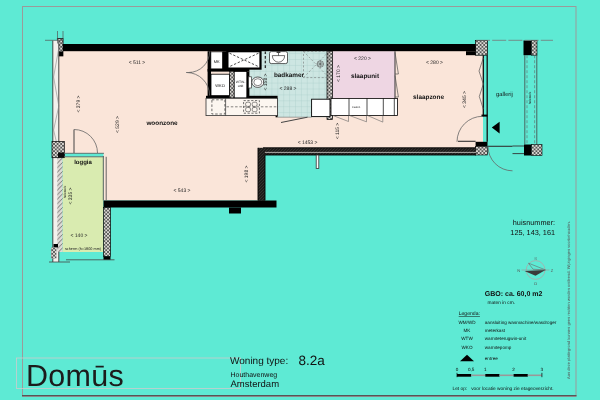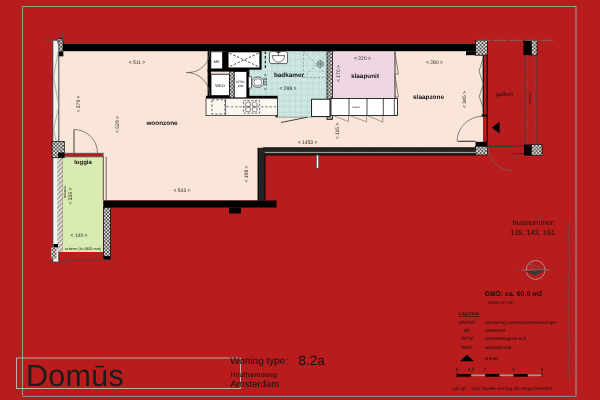--- a/index.html
+++ b/index.html
@@ -1,16 +1,16 @@
 <!DOCTYPE html>
 <html><head>
 <meta charset="utf-8">
 <style>
   html,body{margin:0;padding:0;background:#fff;}
-  .page{position:relative;width:600px;height:400px;background:#b91c1c;overflow:hidden;
+  .page{position:relative;width:600px;height:400px;background:#5eead4;overflow:hidden;
         font-family:"Liberation Sans",sans-serif;-webkit-font-smoothing:antialiased;}
   svg{position:absolute;left:0;top:0;}
   text{font-family:"Liberation Sans",sans-serif;}
 </style>
 </head>
 <body>
 <div class="page">
 <svg width="600" height="400" viewBox="0 0 600 400" text-rendering="geometricPrecision">
 <defs>
   <pattern id="hatch" width="3.6" height="3.6" patternUnits="userSpaceOnUse">

